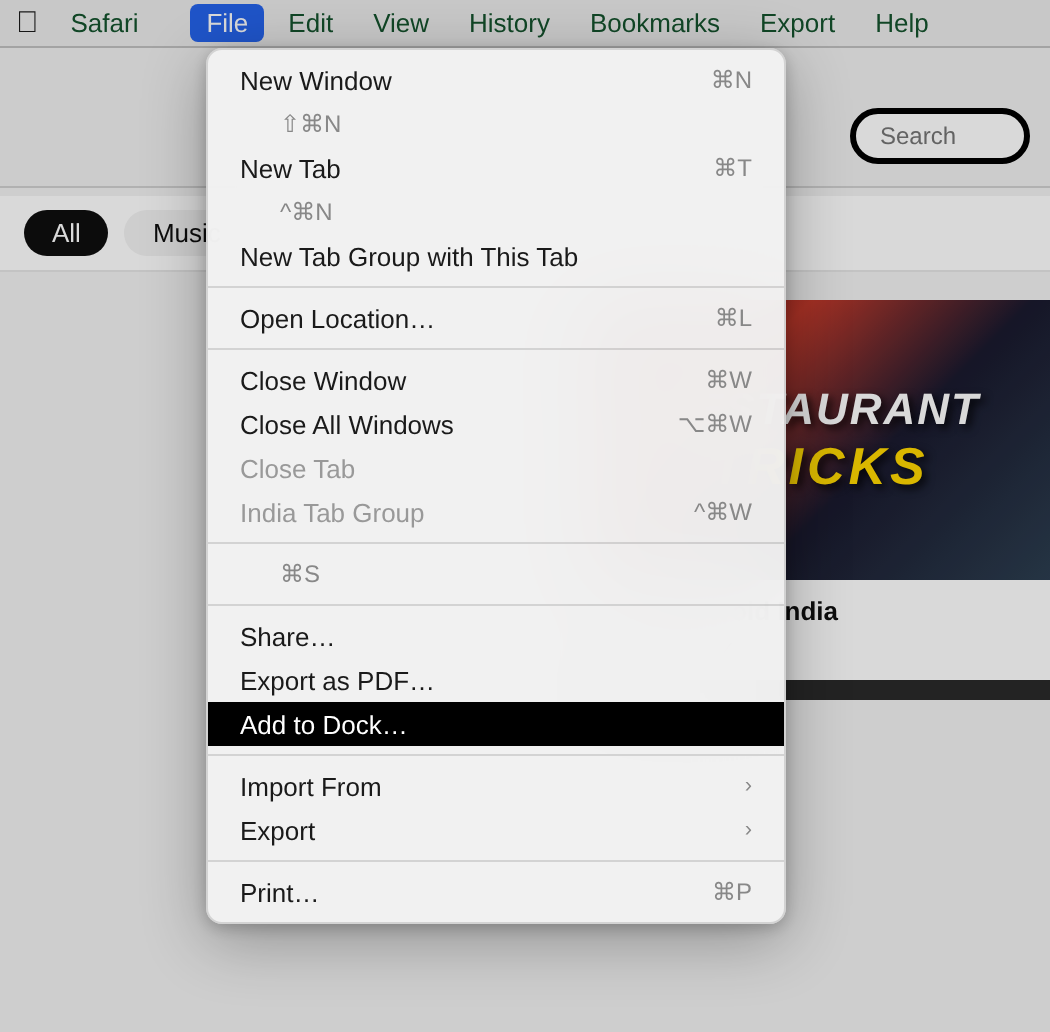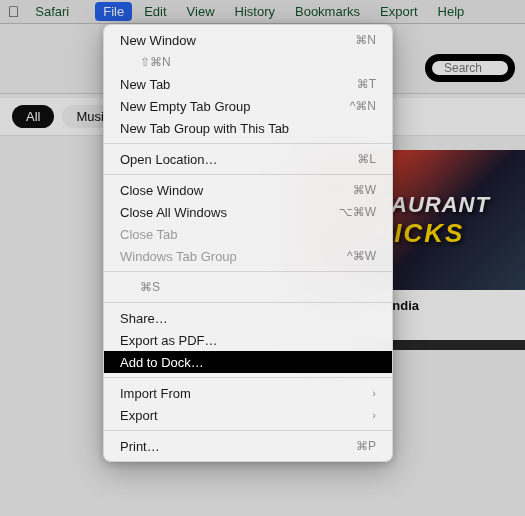--- a/index.html
+++ b/index.html
@@ -76,21 +76,21 @@
       position: absolute;
       top: 30px;
       right: 10px;
       width: 90px;
       height: 28px;
     }
 
     .search-input {
       width: 100%;
       height: 100%;
-      border: 7px solid #000000;
+      border: 3px solid #000000;
       border-radius: 14px;
       padding: 0 12px;
       font-size: 12px;
       background: white;
       color: #888;
       outline: none;
     }
 
     
     .category-pills {
@@ -316,21 +316,20 @@
     <span class="menu-item-shortcut">⌘N</span>
   </div>
   <div class="menu-item">
     <span class="menu-item-shortcut">⇧⌘N</span>
   </div>
   <div class="menu-item">
     <span class="menu-item-label">New Tab</span>
     <span class="menu-item-shortcut">⌘T</span>
   </div>
   <div class="menu-item">
-    <span class="menu-item-label">New Empty Tab Group</span>
     <span class="menu-item-shortcut">^⌘N</span>
   </div>
   <div class="menu-item">
     <span class="menu-item-label">New Tab Group with This Tab</span>
     <span class="menu-item-shortcut"></span>
   </div>
 
   <div class="menu-divider"></div>
 
   <div class="menu-item">
@@ -346,21 +345,21 @@
   </div>
   <div class="menu-item">
     <span class="menu-item-label">Close All Windows</span>
     <span class="menu-item-shortcut">⌥⌘W</span>
   </div>
   <div class="menu-item disabled">
     <span class="menu-item-label">Close Tab</span>
     <span class="menu-item-shortcut"></span>
   </div>
   <div class="menu-item disabled">
-    <span class="menu-item-label">Windows Tab Group</span>
+    <span class="menu-item-label">India Tab Group</span>
     <span class="menu-item-shortcut">^⌘W</span>
   </div>
 
   <div class="menu-divider"></div>
 
   <div class="menu-item">
     <span class="menu-item-shortcut">⌘S</span>
   </div>
 
   <div class="menu-divider"></div>

